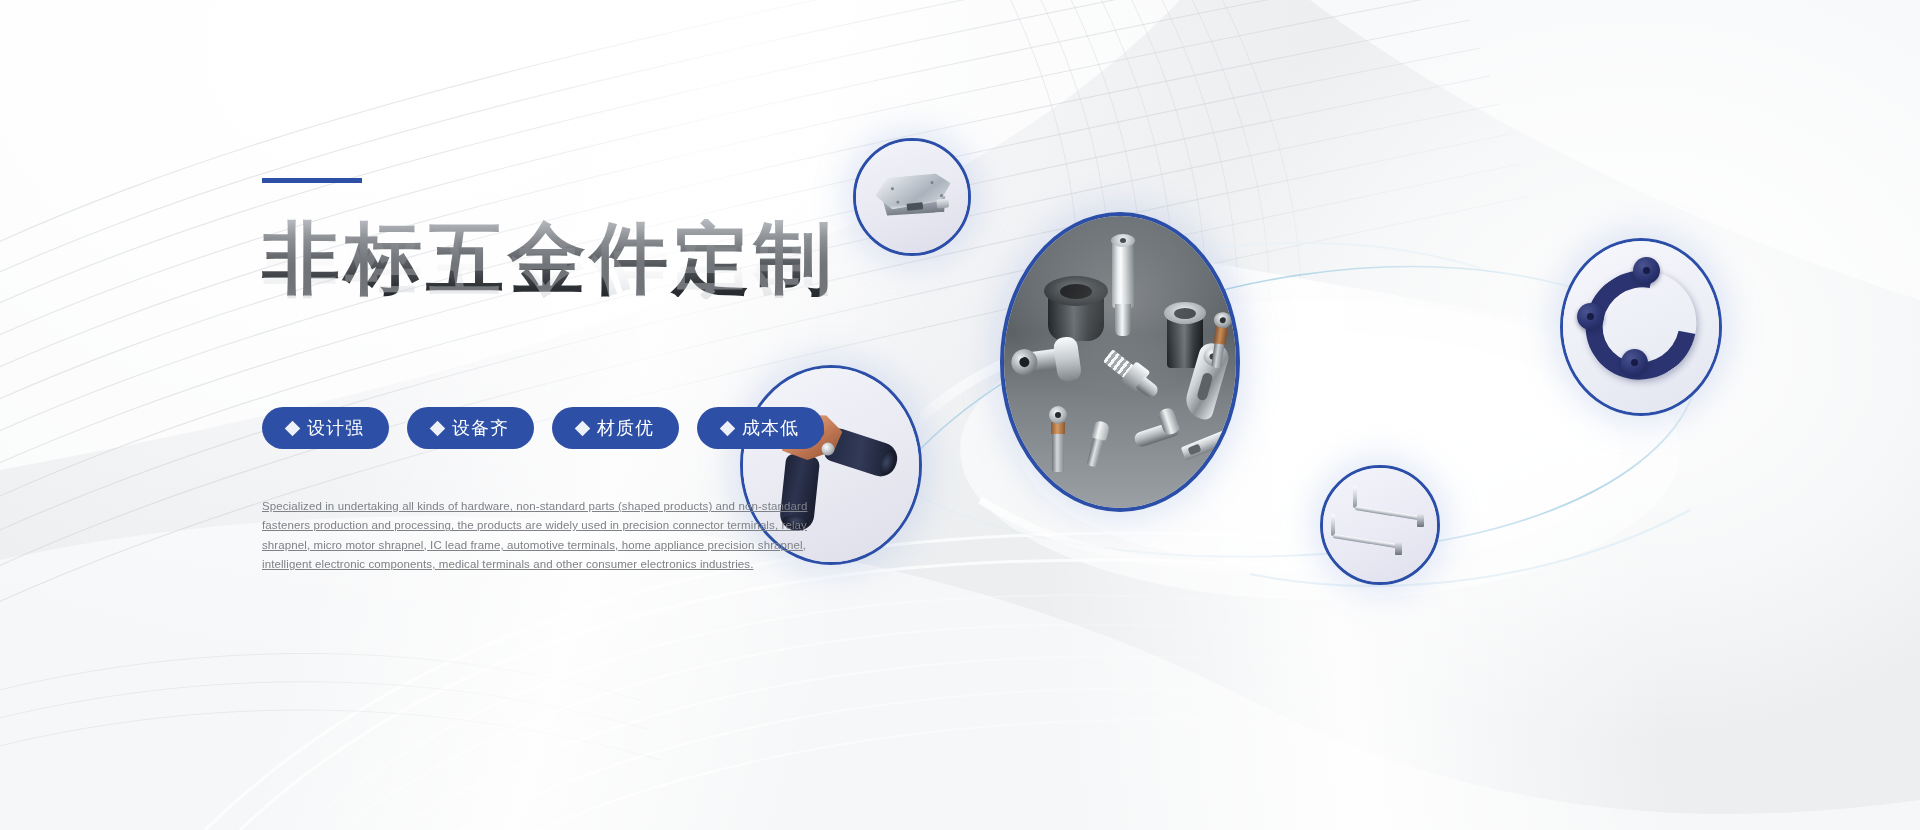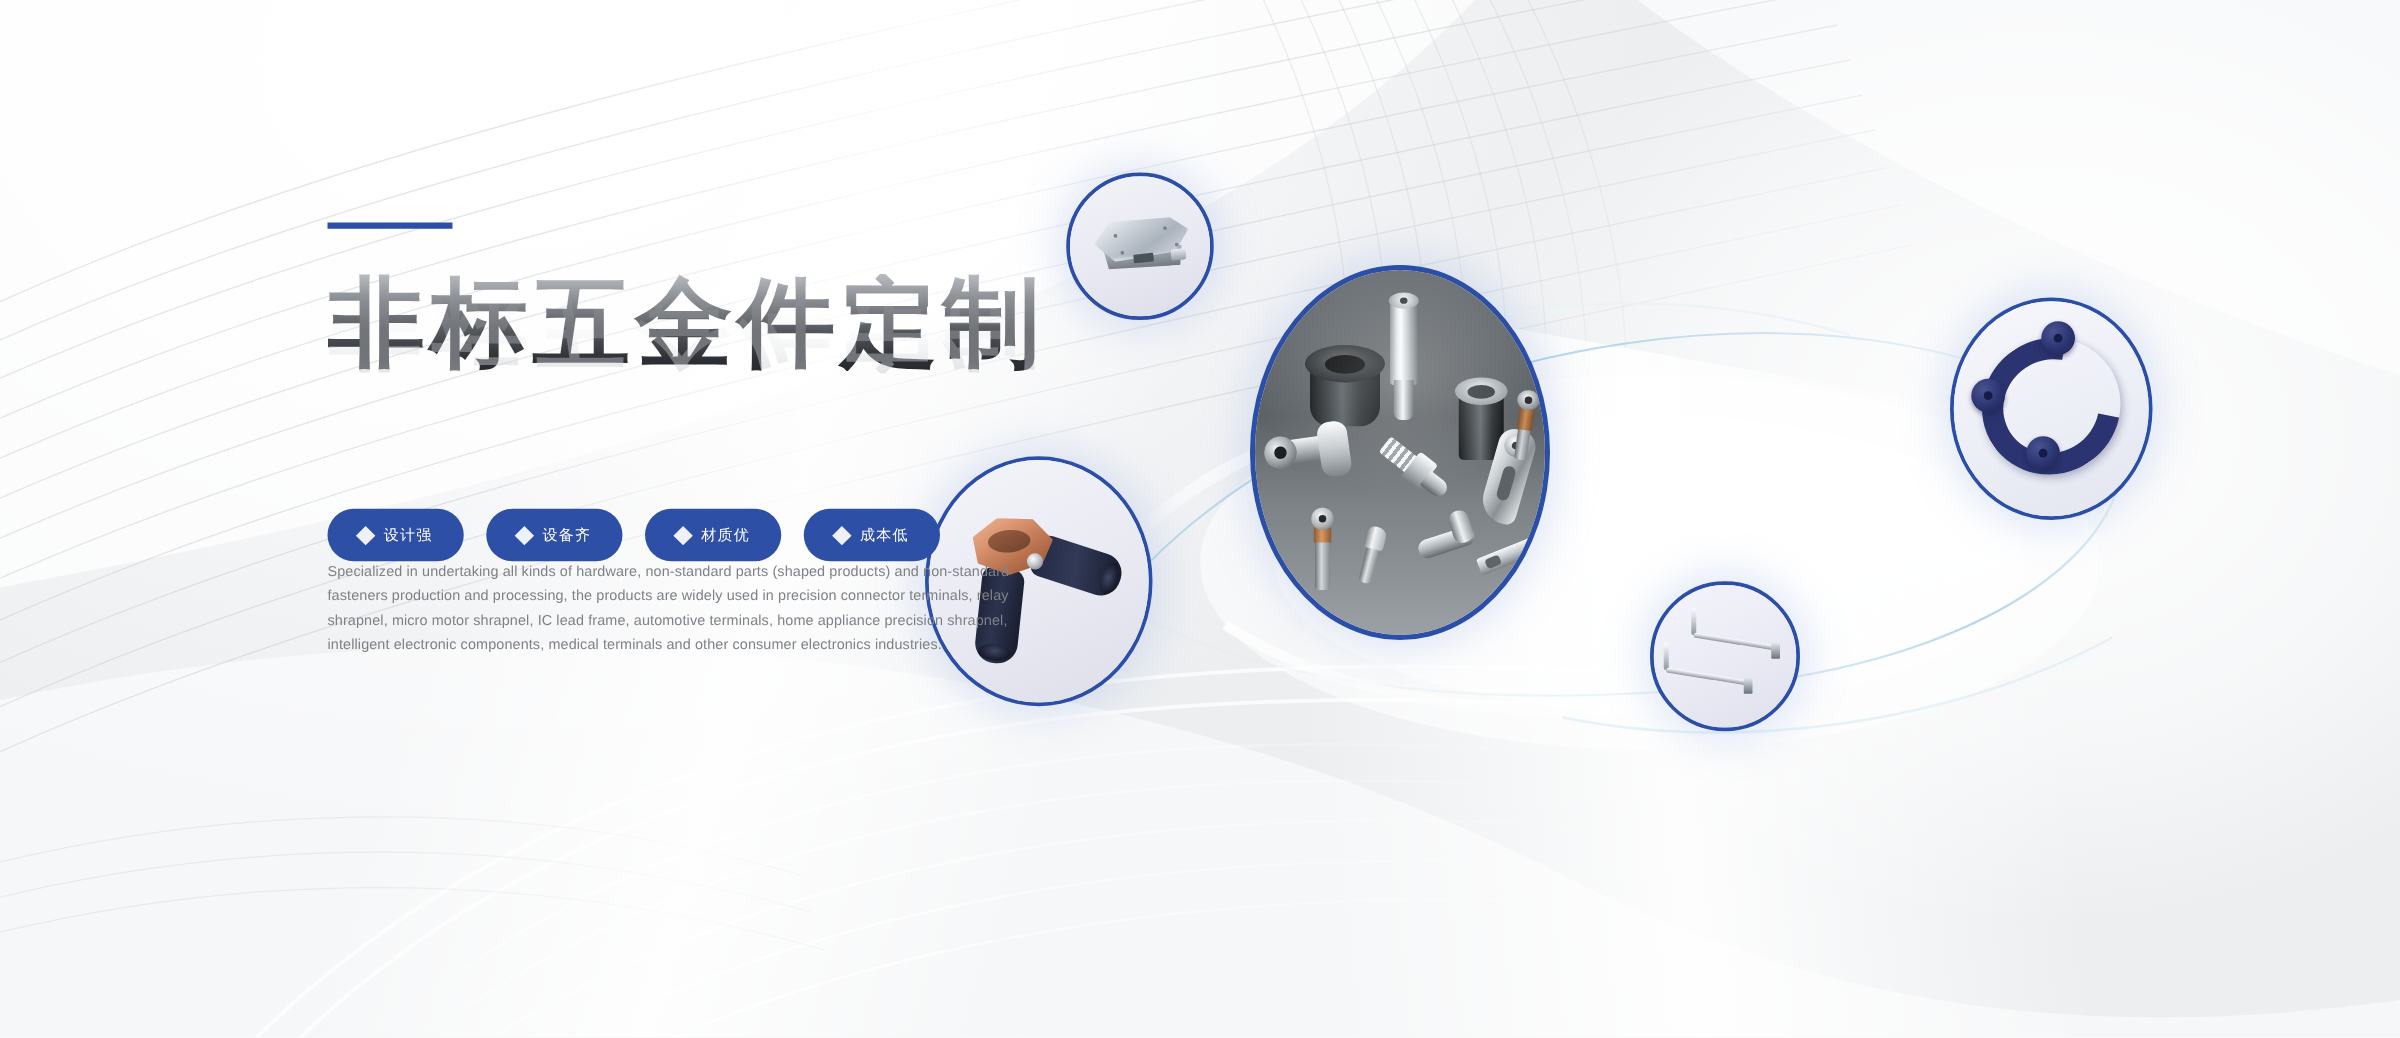--- a/index.html
+++ b/index.html
@@ -124,43 +124,45 @@
   }
   .pill {
     display: inline-flex;
     align-items: center;
     gap: 9px;
     height: 42px;
     padding: 0 25px;
     border-radius: 21px;
     background: #2d4fa6;
     color: #ffffff;
-    font-size: 12px;
+    font-size: 18px;
     letter-spacing: 1px;
     white-space: nowrap;
     cursor: pointer;
     border: none;
     font-family: Liberation Sans, sans-serif;
   }
   .pill .diamond {
     display: inline-block;
     width: 11px; height: 11px;
     background: #eef1f7;
     transform: rotate(45deg);
     flex: none;
   }
   .pill-label { line-height: 1; }
 
   
   .description {
+    margin-top: 48px;
     width: 556px;
     font-size: 11.5px;
     line-height: 1.68;
     color: #7e8186;
     letter-spacing: .1px;
+    text-decoration: underline;
   }
 
   
   .cluster {
     position: absolute;
     left: 920px;
     top: 150px;
     width: 880px;
     height: 500px;
     z-index: 5;

